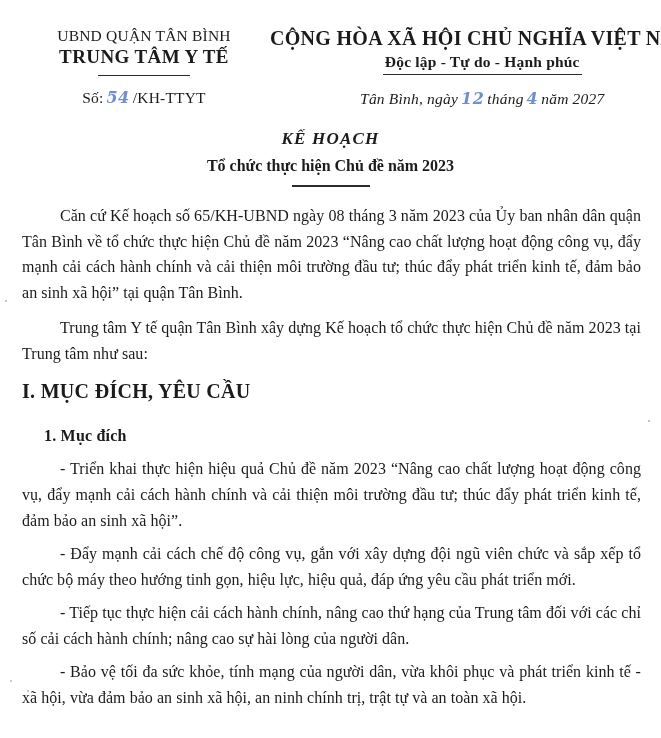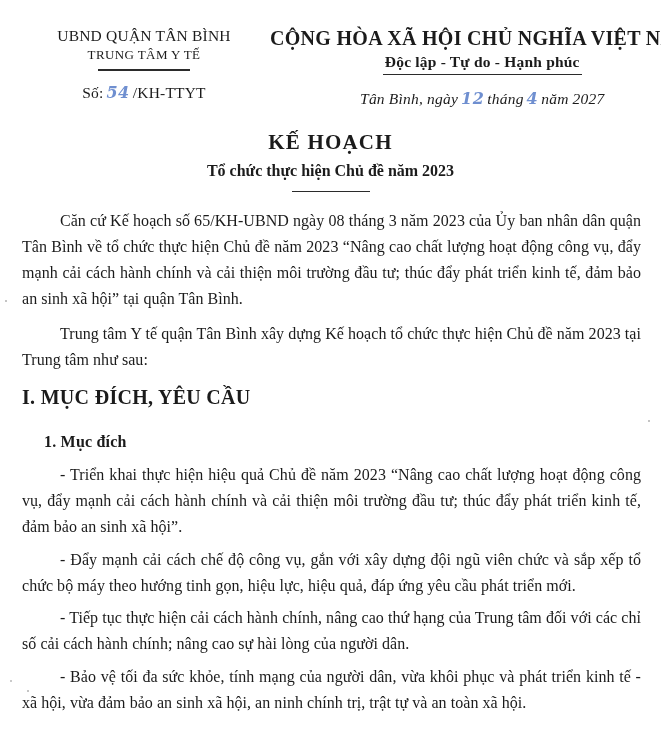--- a/index.html
+++ b/index.html
@@ -40,22 +40,22 @@
     flex: 1 1 auto;
     text-align: center;
   }
   .org-line-1 {
     font-size: 15.5px;
     letter-spacing: 0.2px;
     line-height: 1.25;
     white-space: nowrap;
   }
   .org-line-2 {
-    font-size: 13px;
-    font-weight: normal;
+    font-size: 19px;
+    font-weight: bold;
     letter-spacing: 0.4px;
     line-height: 1.3;
     position: relative;
     display: inline-block;
     padding: 0 4px 2px 4px;
   }
   .rule-short {
     width: 92px;
     height: 1.4px;
     background: #2b2b2b;
@@ -105,24 +105,25 @@
   }
 
   
   .title-block {
     text-align: center;
     margin-top: 20px;
     padding: 0 22px;
     box-sizing: border-box;
   }
   .title-main {
-    font-size: 21px;
+    font-size: 17px;
     font-weight: bold;
     letter-spacing: 1.2px;
     line-height: 1.35;
+    font-style: italic;
   }
   .title-sub {
     font-size: 16px;
     font-weight: bold;
     line-height: 1.45;
     margin-top: 3px;
   }
   .title-theme {
     font-size: 16px;
     font-weight: bold;

